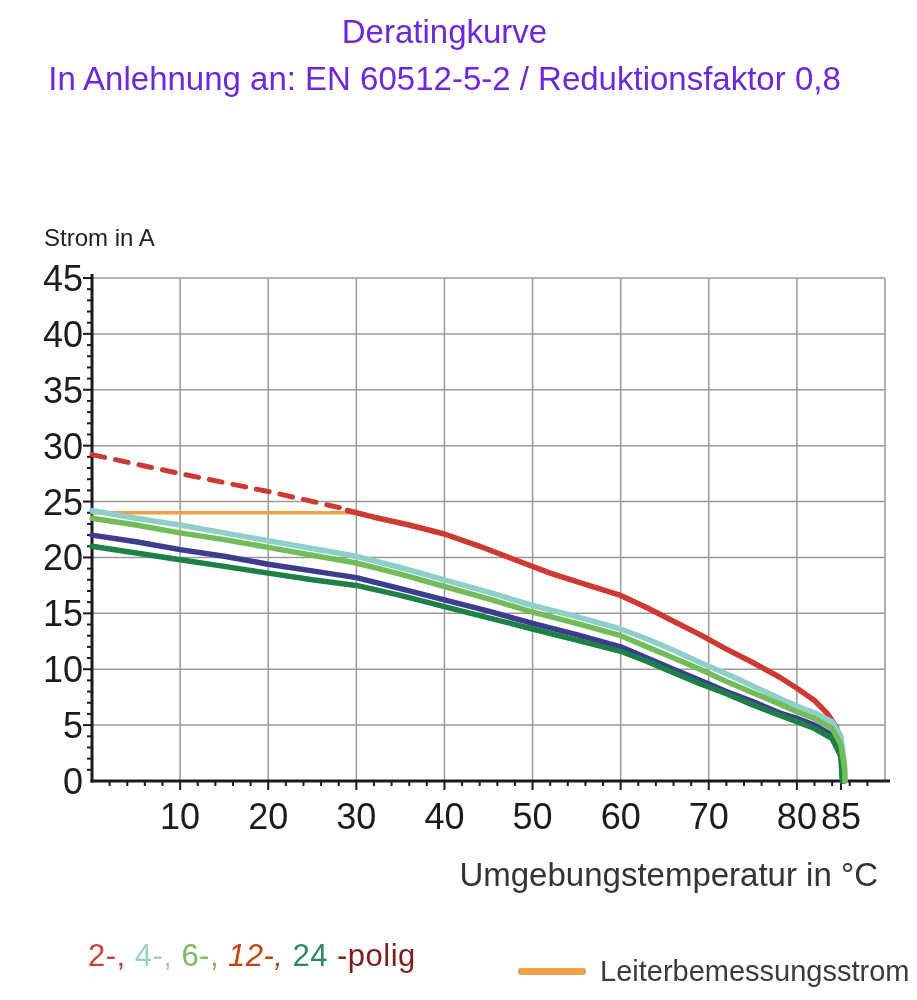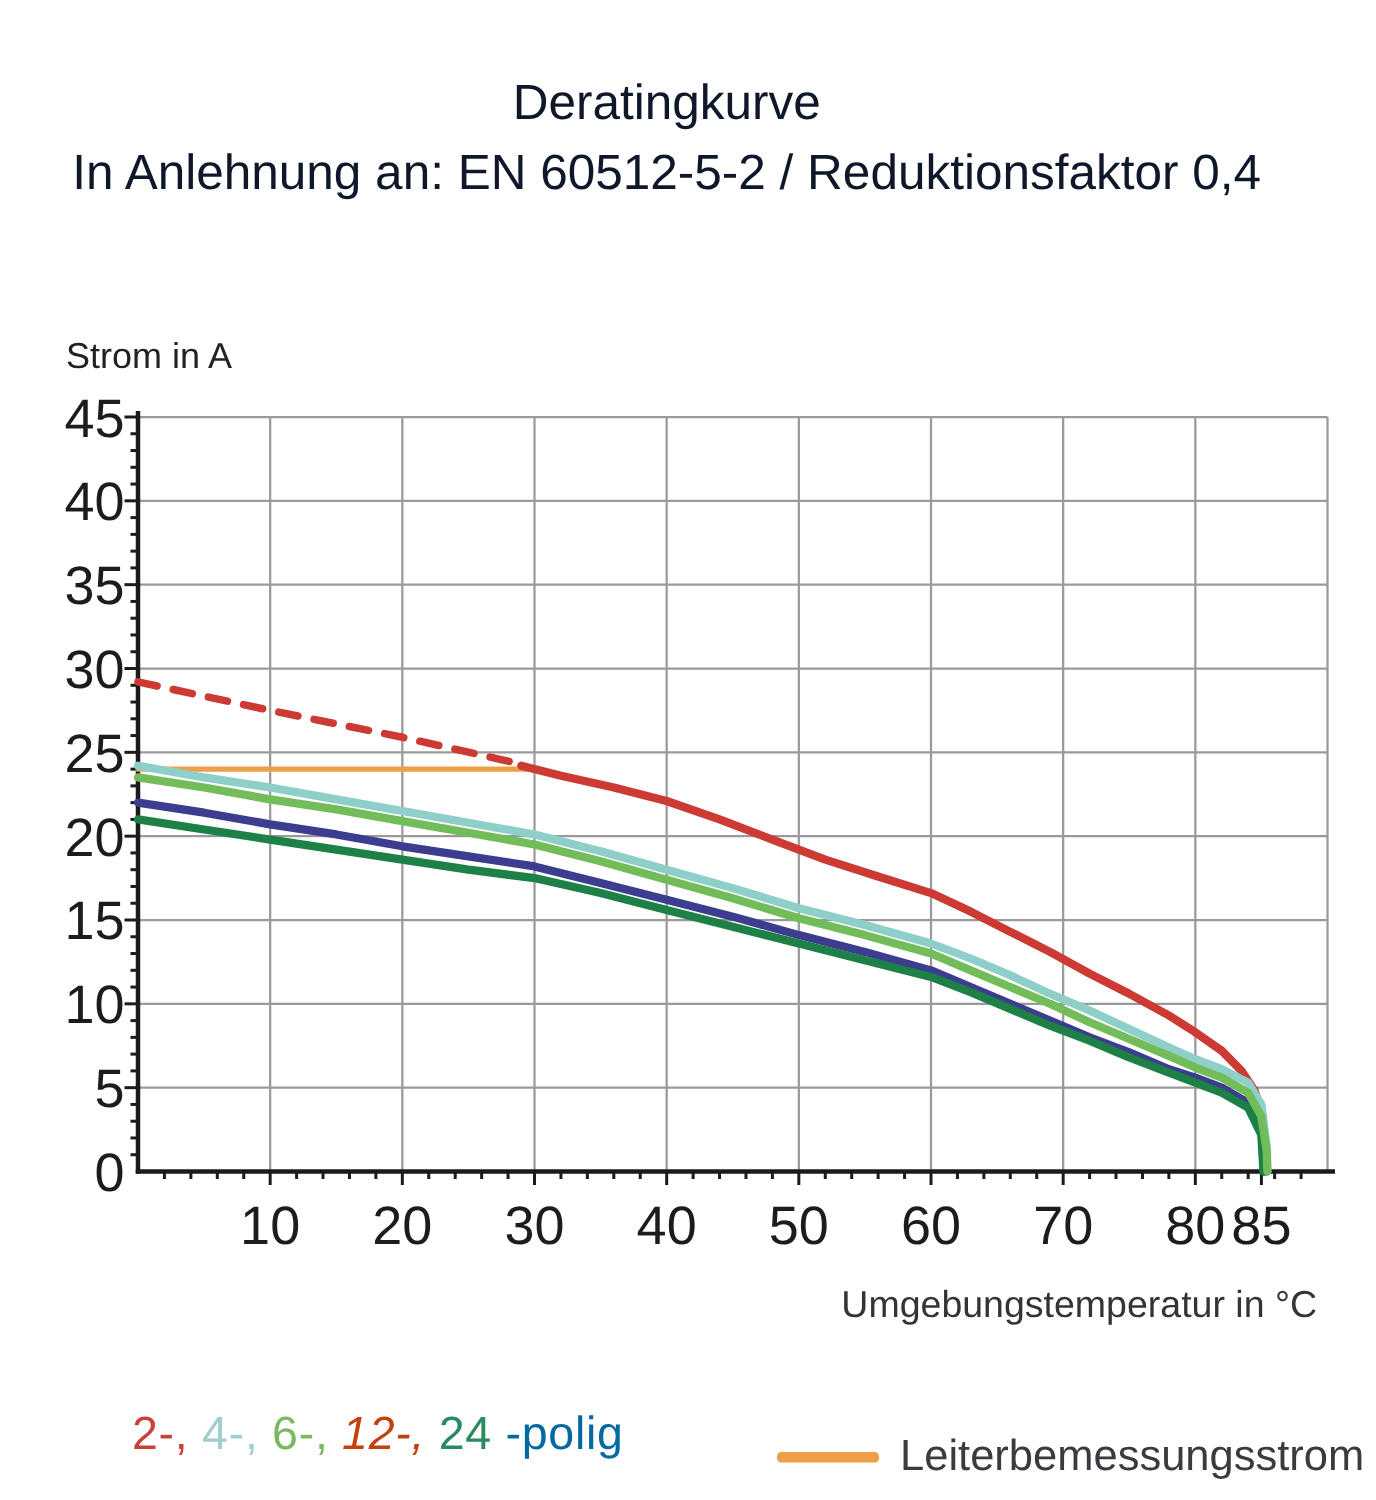--- a/index.html
+++ b/index.html
@@ -1,34 +1,34 @@
 <!DOCTYPE html>
 <html><head>
 <meta charset="utf-8">
 <style>
   html,body{margin:0;padding:0;background:#ffffff;}
   body{width:917px;height:1000px;position:relative;font-family:"Liberation Sans",sans-serif;color:#26262a;overflow:hidden;}
-  .titles{position:absolute;top:8px;left:0;width:889px;text-align:center;font-size:33px;line-height:47px;color:#0f172a;margin-top:36px;}
+  .titles{position:absolute;top:8px;left:0;width:889px;text-align:center;font-size:33px;line-height:47px;color:#6d28d9;}
   .y-axis-title{position:absolute;left:44px;top:224px;font-size:24px;color:#222226;}
-  .x-axis-title{position:absolute;right:39px;top:856px;font-size:25px;color:#333338;}
+  .x-axis-title{position:absolute;right:39px;top:856px;font-size:33px;color:#333338;}
   .chart-wrap{position:absolute;left:0;top:0;width:917px;height:1000px;}
   svg text{font-family:"Liberation Sans",sans-serif;}
   .legend-left{position:absolute;left:88px;top:938px;font-size:31px;letter-spacing:.5px;}
   .legend-left .pole{margin-right:9px;}
-  .legend-left .suffix{color:#0369a1;}
+  .legend-left .suffix{color:#7f1d1d;}
   .legend-right{position:absolute;left:518px;top:938px;display:flex;align-items:center;margin-top:17px;}
   .legend-swatch{width:68px;height:7px;border-radius:3px;margin-right:14px;}
   .legend-right .lbl{font-size:29px;color:#3a3a40;}
 </style>
 </head>
 <body>
 
 <div class="titles">
   <div>Deratingkurve</div>
-  <div>In Anlehnung an: EN 60512-5-2 / Reduktionsfaktor 0,4</div>
+  <div>In Anlehnung an: EN 60512-5-2 / Reduktionsfaktor 0,8</div>
 </div>
 
 <div class="y-axis-title">Strom in A</div>
 
 <div class="chart-wrap">
   <svg id="chart-svg" width="917" height="1000" viewBox="0 0 917 1000">
       <g stroke="#9a9a9a" stroke-width="1.5">
         <line x1="180.11111111111111" y1="278" x2="180.11111111111111" y2="781"></line>
         <line x1="268.22222222222223" y1="278" x2="268.22222222222223" y2="781"></line>
         <line x1="356.3333333333333" y1="278" x2="356.3333333333333" y2="781"></line>

